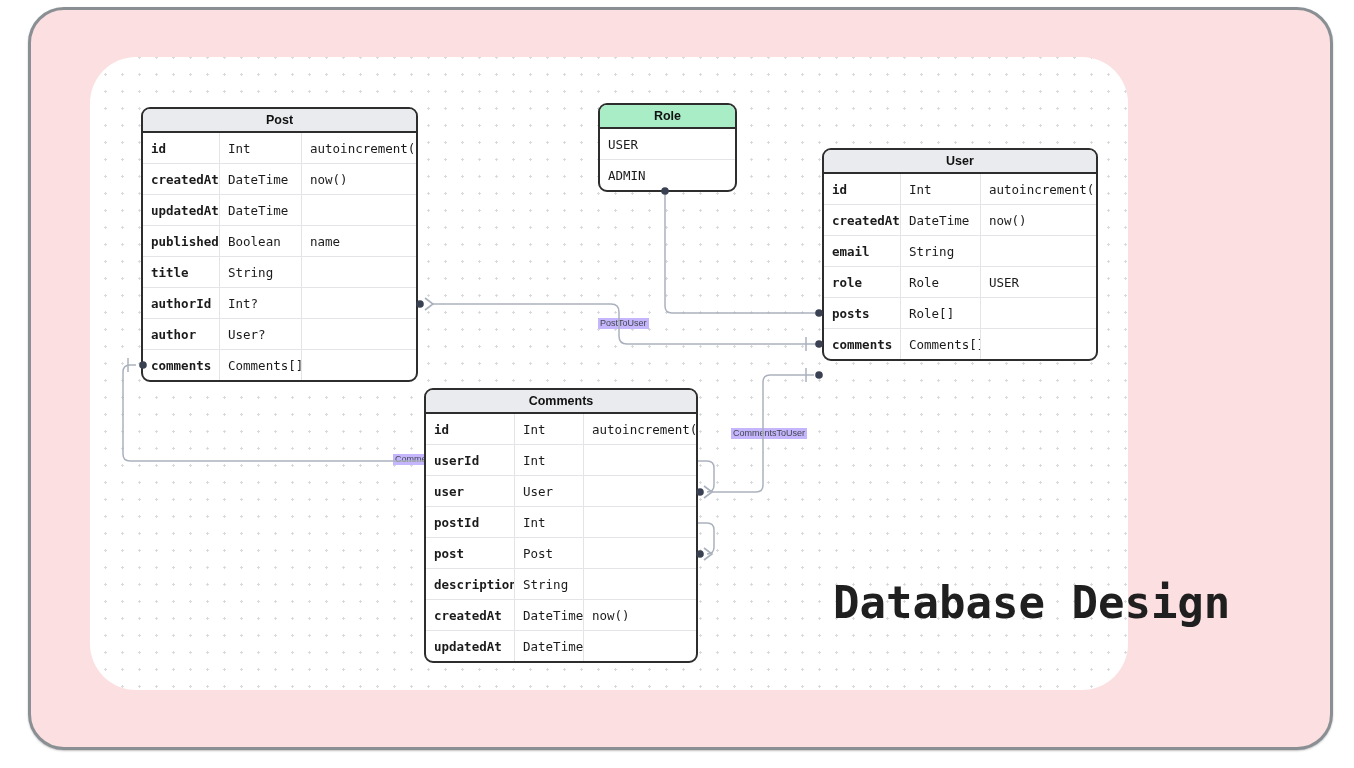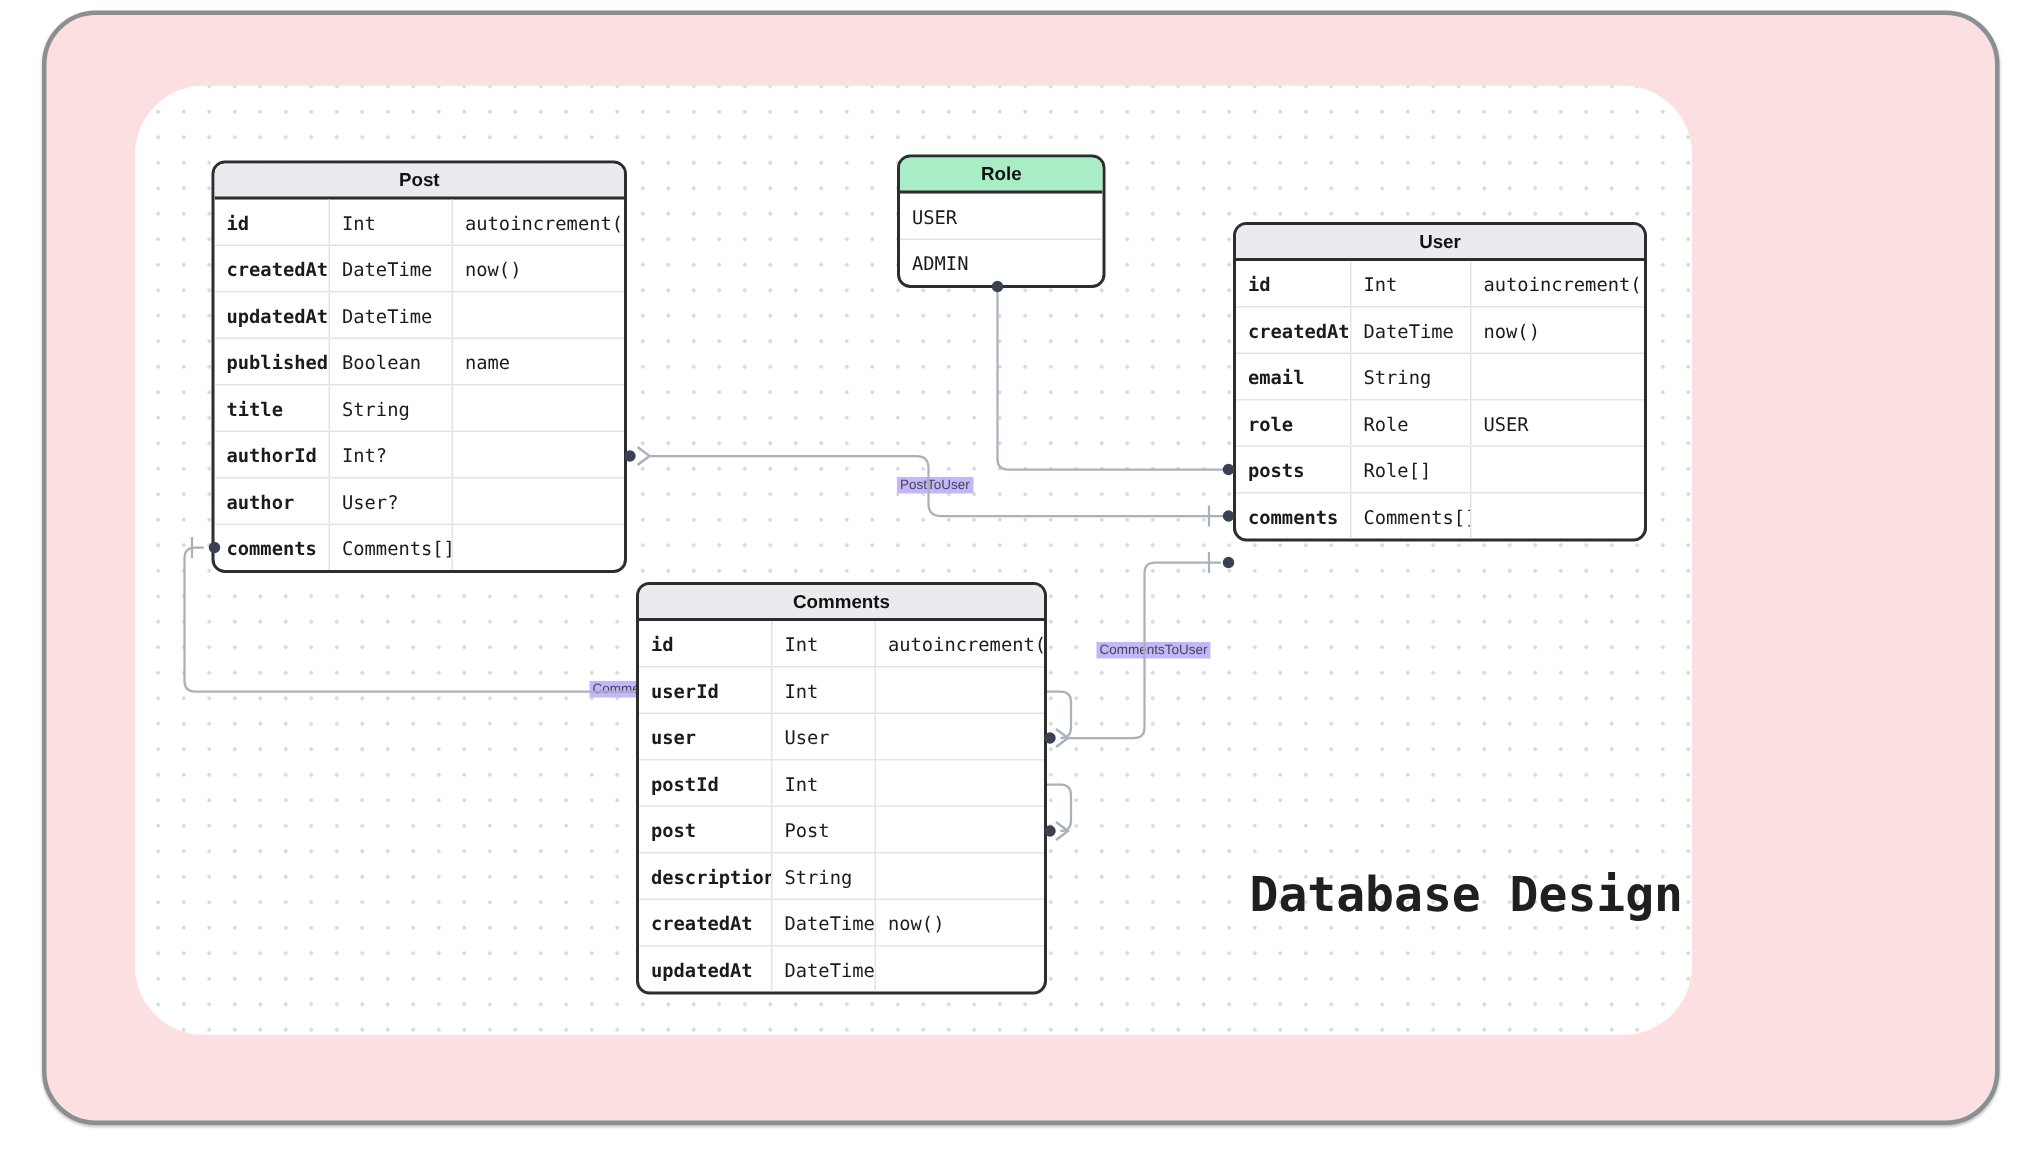--- a/index.html
+++ b/index.html
@@ -50,21 +50,21 @@
   .connectors{position:absolute;left:0;top:0;width:1354px;height:768px;z-index:3;pointer-events:none;}
   .rel-label{
     position:absolute;z-index:1;font-size:9px;color:#44484e;background:#c4b5fd;
     padding:0 2px;white-space:nowrap;line-height:11px;
   }
   .lbl-post-user{left:598px;top:318px;}
   .lbl-comments-user{left:731px;top:428px;}
   .lbl-comments-post{left:393px;top:454px;}
   .diagram-title{
     position:absolute;left:833px;top:577px;z-index:4;
-    font-family:"DejaVu Sans Mono",monospace;font-weight:bold;font-size:32px;
+    font-family:"DejaVu Sans Mono",monospace;font-weight:bold;font-size:44px;
     letter-spacing:0px;color:#1f1f1f;white-space:nowrap;text-align:center;
   }
 </style>
 </head>
 <body>
 
 <div class="frame"></div>
 <div class="canvas"></div>
 
 <span class="rel-label lbl-comments-post">CommentsToPost</span>

